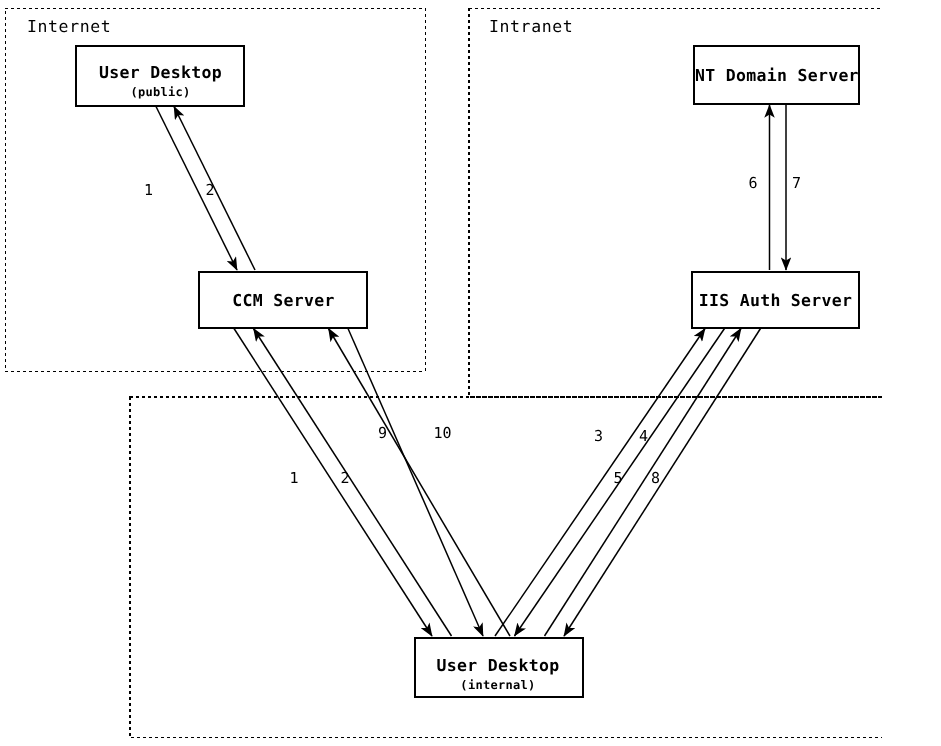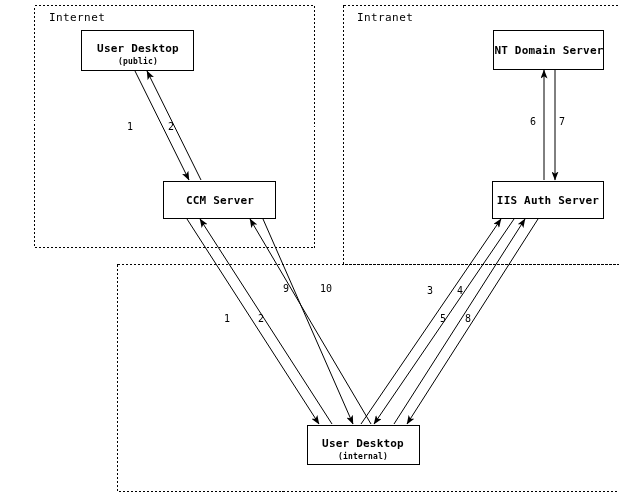--- a/index.html
+++ b/index.html
@@ -9,21 +9,20 @@
   }
   body {
     font-family: "DejaVu Sans Mono", monospace;
   }
   #diagram-root {
     position: relative;
     width: 588px;
     height: 497px;
     background: #ffffff;
     overflow: hidden;
-    margin-left: 31px;
   }
   svg#diagram-svg {
     position: absolute;
     left: 0;
     top: 0;
     width: 627px;
     height: 497px;
     display: block;
   }
   .zone-rect {

